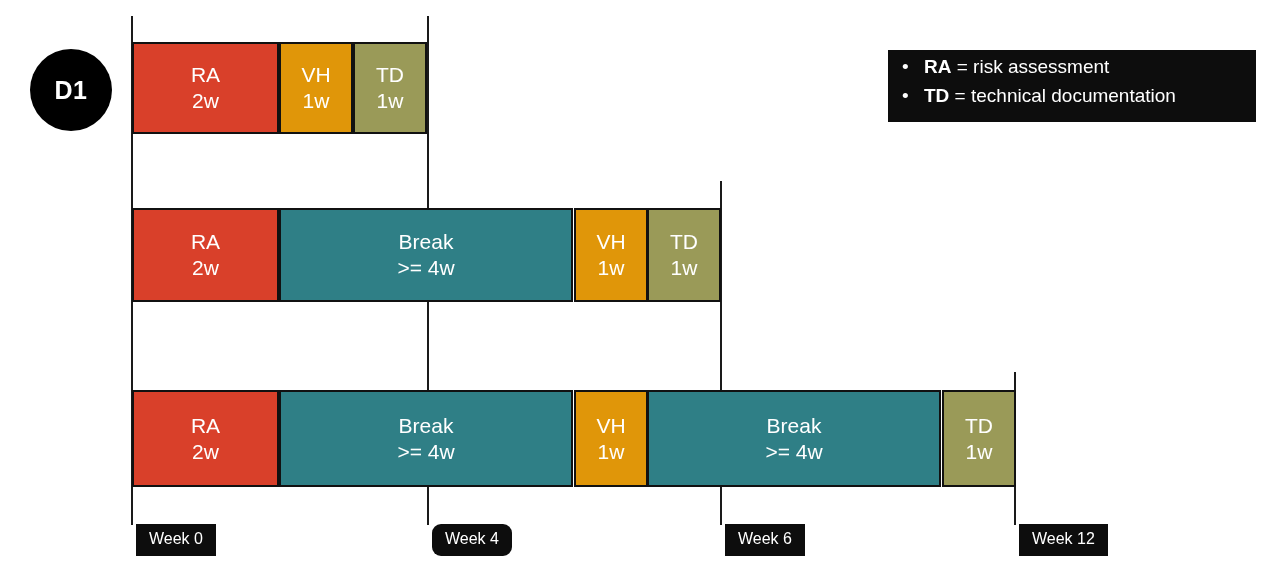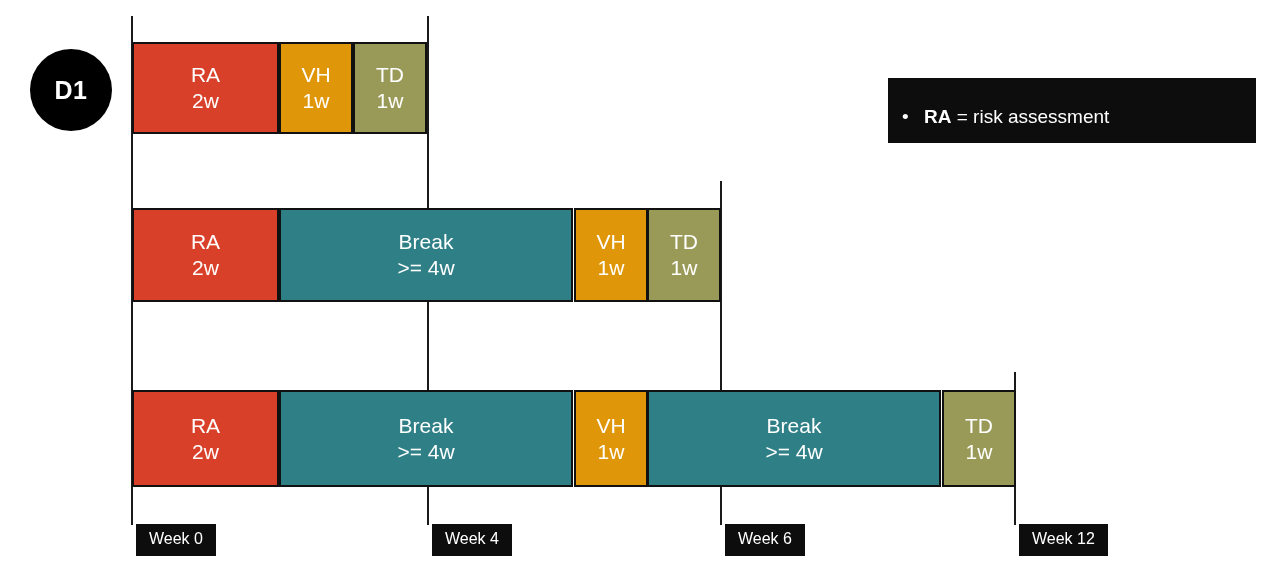--- a/index.html
+++ b/index.html
@@ -49,23 +49,22 @@
     white-space:nowrap;
   }
   .bar .bar-code{display:block;}
   .bar .bar-dur{display:block;}
 
   
   .legend{
     position:absolute;
     background:#0d0d0d;
     color:#ffffff;
-    padding:24px 18px 12px 10px;
+    padding:2px 18px 12px 10px;
     box-sizing:border-box;
-    margin-top:28px;
   }
   .legend ul{
     margin:0;padding:0 0 0 26px;
     list-style:none;
   }
   .legend li{
     font-size:19px;
     line-height:1.53;
     position:relative;
     white-space:nowrap;
@@ -143,19 +142,20 @@
       <span class="bar-code">Break</span>
       <span class="bar-dur">&gt;= 4w</span>
     </div>
     <div class="bar" style="left: 942px; top: 390px; width: 74px; height: 97px; background: rgb(154, 154, 88); border-color: rgb(17, 17, 17); color: rgb(255, 255, 255);">
       <span class="bar-code">TD</span>
       <span class="bar-dur">1w</span>
     </div>
     <div class="legend" style="left: 888px; top: 50px; width: 368px; background: rgb(13, 13, 13); color: rgb(255, 255, 255);">
       <ul>
         <li><span class="lg-abbr">RA</span> <span>= risk assessment</span></li>
+        <li><span class="lg-abbr">TD</span> <span>= technical documentation</span></li>
       </ul>
     </div>
     <div class="week-label" style="left: 136px; top: 524px; background: rgb(13, 13, 13); color: rgb(255, 255, 255);">Week 0</div>
-    <div class="week-label" style="left: 432px; top: 524px; background: rgb(13, 13, 13); color: rgb(255, 255, 255);">Week 4</div>
+    <div class="week-label" style="left: 432px; top: 524px; background: rgb(13, 13, 13); color: rgb(255, 255, 255); border-radius: 9px;">Week 4</div>
     <div class="week-label" style="left: 725px; top: 524px; background: rgb(13, 13, 13); color: rgb(255, 255, 255);">Week 6</div>
     <div class="week-label" style="left: 1019px; top: 524px; background: rgb(13, 13, 13); color: rgb(255, 255, 255);">Week 12</div>
   </div>
 
 </body></html>

